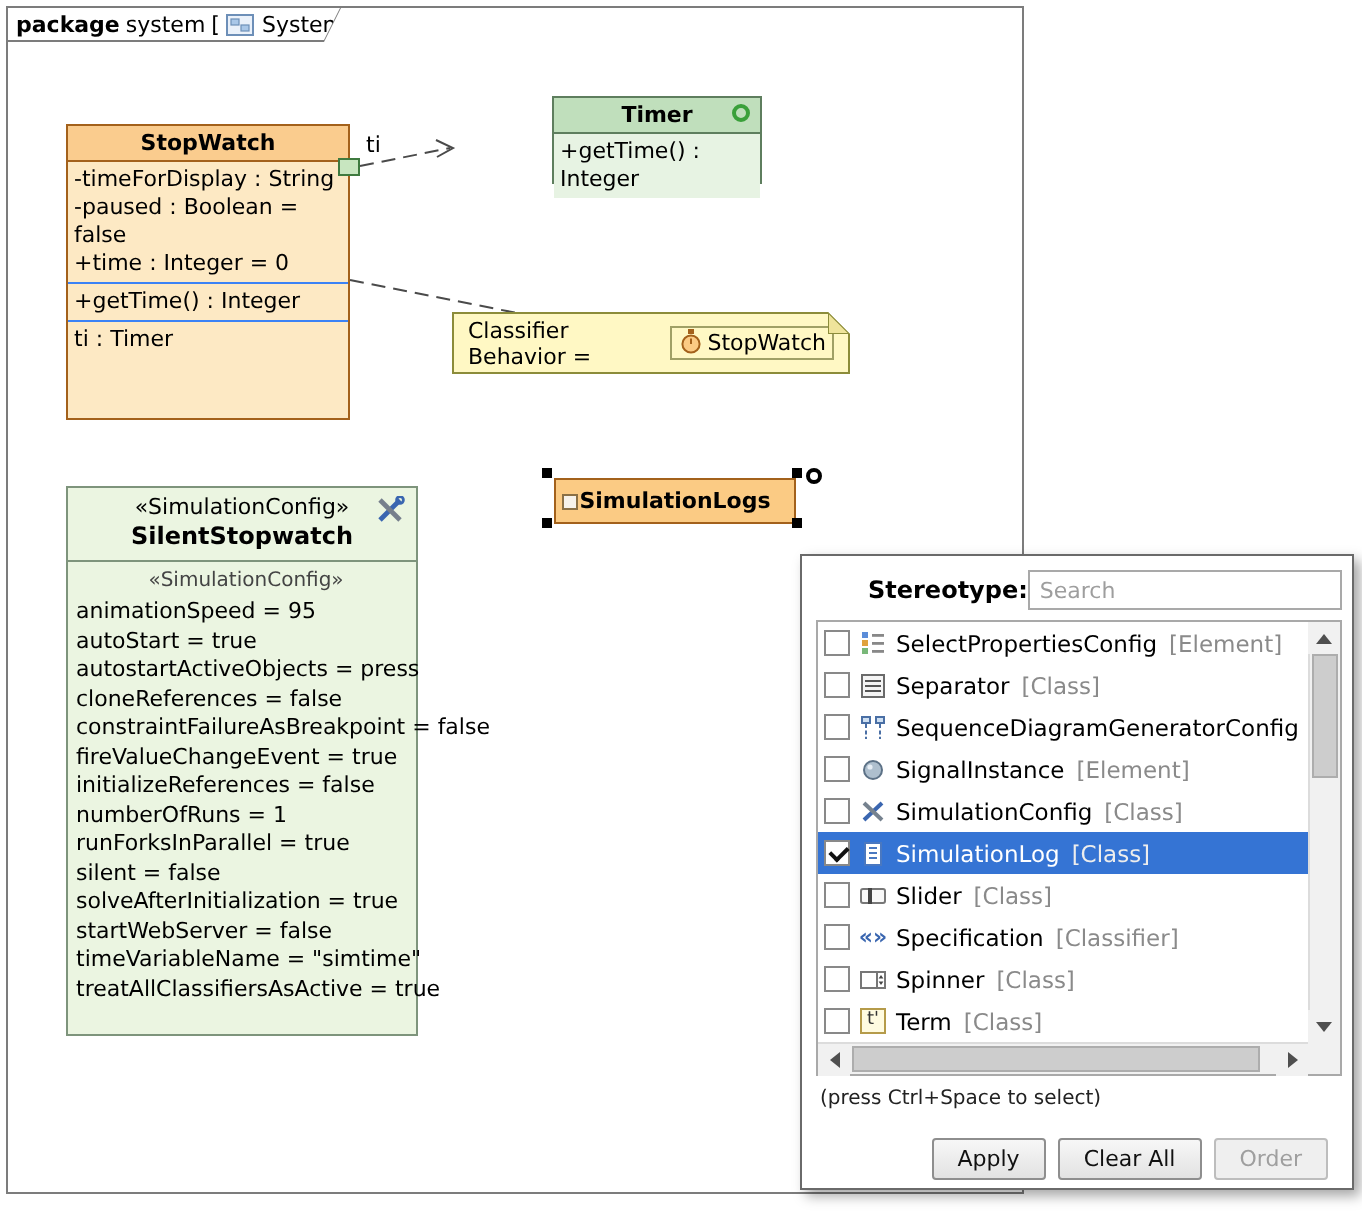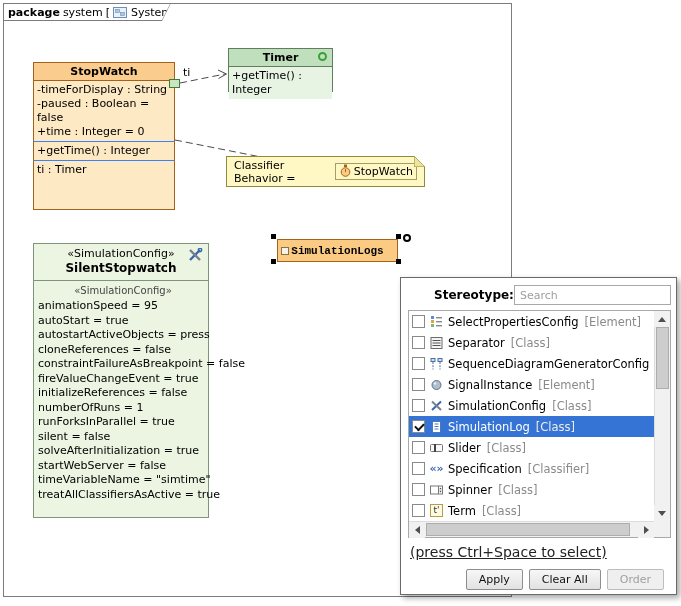--- a/index.html
+++ b/index.html
@@ -15,21 +15,21 @@
   .tab{left:4px;top:4px;width:166px;height:16px;background:#fff;z-index:2;display:flex;align-items:center;gap:3px;
        padding:0 12px 0 4px;clip-path:polygon(0 0,100% 0,calc(100% - 8px) 100%,0 100%);}
   .tab .kw{font-weight:bold;}
 
   
   .cls{border:1px solid #A3611B;display:flex;flex-direction:column;z-index:3;font-size:11px;}
   .cls .hd{background:#FACC8E;font-weight:bold;text-align:center;padding:2px 2px 2px;border-bottom:1px solid #A3611B;position:relative;}
   .cls .cmp{background:#FDE9C4;padding:2px 3px;line-height:14px;border-bottom:1px solid #3b82f6;}
   .cls .cmp.last{border-bottom:none;flex:1;}
 
-  .timer{border-color:#5E7E5E;}
+  .timer{border-color:#5E7E5E;margin-left:48px;}
   .timer .hd{background:#C0DFBC;border-color:#5E7E5E;}
   .timer .cmp{background:#E7F3E3;border:none;flex:1;}
   .ring{position:absolute;right:5px;top:3px;width:9px;height:9px;border:2px solid #3AA03A;border-radius:50%;}
 
   .port{left:169px;top:79px;width:11px;height:9px;background:#C8E6C0;border:1px solid #3F7A3F;z-index:4;}
   .ti-label{left:183px;top:66px;z-index:4;}
 
   
   .note-bg{left:226px;top:156px;width:199px;height:31px;background:#8C8C3A;z-index:3;
            clip-path:polygon(0 0,calc(100% - 11px) 0,100% 11px,100% 100%,0 100%);}
@@ -43,21 +43,21 @@
   .cfg-hd{position:relative;text-align:center;padding:3px 0 4px;border-bottom:1px solid #7E947C;}
   .cfg-hd .stereo{font-size:11px;line-height:13px;}
   .cfg-hd .ttl{font-weight:bold;font-size:12px;line-height:16px;}
   .cfg-tools{position:absolute;right:5px;top:4px;}
   .cfg-body{padding:3px 0 0 4px;}
   .cfg-body .bstereo{text-align:center;font-size:10px;color:#444;line-height:13px;margin-bottom:2px;}
   .prop{line-height:14.5px;white-space:nowrap;}
 
   
   .slog{left:277px;top:239px;width:121px;height:23px;background:#FBCB84;border:1px solid #A3611B;z-index:3;
-        display:flex;align-items:center;justify-content:center;font-weight:bold;position:absolute;font-family:Liberation Mono, monospace;}
+        display:flex;align-items:center;justify-content:center;font-weight:bold;position:absolute;}
   .slog-toggle{position:absolute;left:3px;top:7px;width:8px;height:8px;background:#F6F2EA;border:1px solid #8A7045;}
   .hnd{position:absolute;width:5px;height:5px;background:#000;z-index:5;}
   .hnd-circle{position:absolute;width:8px;height:8px;border:2px solid #000;border-radius:50%;background:#fff;z-index:5;}
 
   
   .wires{left:0;top:0;z-index:2;pointer-events:none;}
 
   
   .dlg{left:400px;top:277px;width:277px;height:318px;background:#fff;border:1px solid #6a6a6a;z-index:10;
        box-shadow:3px 3px 6px rgba(0,0,0,0.35);font-size:11.5px;}
@@ -87,21 +87,21 @@
   .hsb{position:absolute;left:0;right:16px;bottom:0;height:16px;background:#F1F1F1;border-top:1px solid #DCDCDC;}
   .sb-corner{position:absolute;right:0;bottom:0;width:16px;height:16px;background:#F1F1F1;}
   .sb-btn{position:absolute;width:16px;height:16px;display:flex;align-items:center;justify-content:center;background:#F1F1F1;}
   .tri-up{width:0;height:0;border-left:4px solid transparent;border-right:4px solid transparent;border-bottom:5px solid #4F4F4F;}
   .tri-dn{width:0;height:0;border-left:4px solid transparent;border-right:4px solid transparent;border-top:5px solid #4F4F4F;}
   .tri-lf{width:0;height:0;border-top:4px solid transparent;border-bottom:4px solid transparent;border-right:5px solid #4F4F4F;}
   .tri-rt{width:0;height:0;border-top:4px solid transparent;border-bottom:4px solid transparent;border-left:5px solid #4F4F4F;}
   .v-thumb{position:absolute;left:1px;right:1px;top:16px;height:62px;background:#CDCDCD;border:1px solid #ADADAD;}
   .h-thumb{position:absolute;top:1px;bottom:1px;left:17px;right:24px;background:#CDCDCD;border:1px solid #ADADAD;}
 
-  .hint{position:absolute;left:9px;top:266px;font-size:14px;color:#222;text-decoration:underline;}
+  .hint{position:absolute;left:9px;top:266px;font-size:10px;color:#222;}
   .btns{position:absolute;right:12px;bottom:4px;display:flex;gap:6px;}
   .btn{height:21px;padding:0 12px;font-size:11px;background:linear-gradient(#F7F7F7,#E2E2E2);
        border:1px solid #8E8E8E;border-radius:2px;display:flex;align-items:center;color:#111;}
   .btn.disabled{color:#9F9F9F;border-color:#BDBDBD;background:#EFEFEF;}
 </style>
 </head>
 <body>
 
 <div class="canvas">
 

